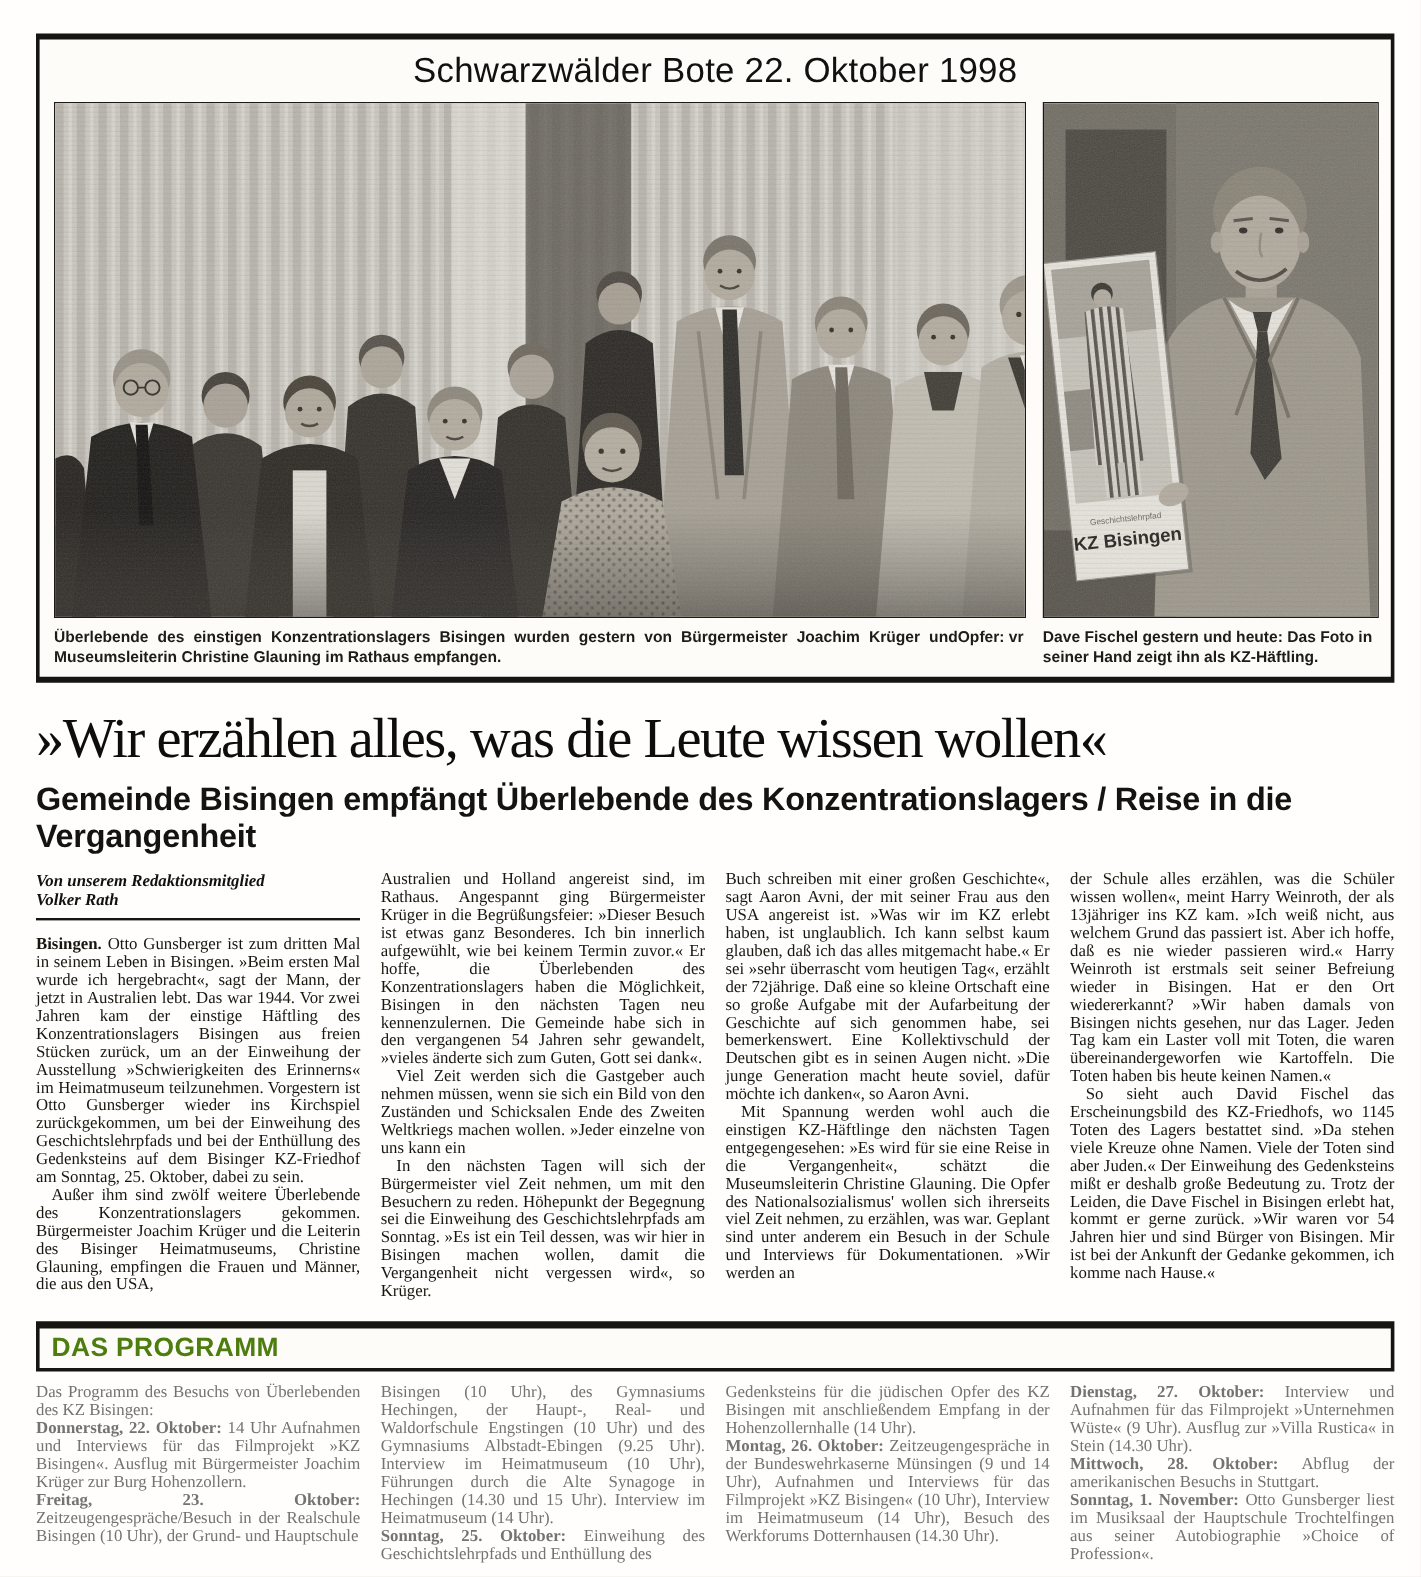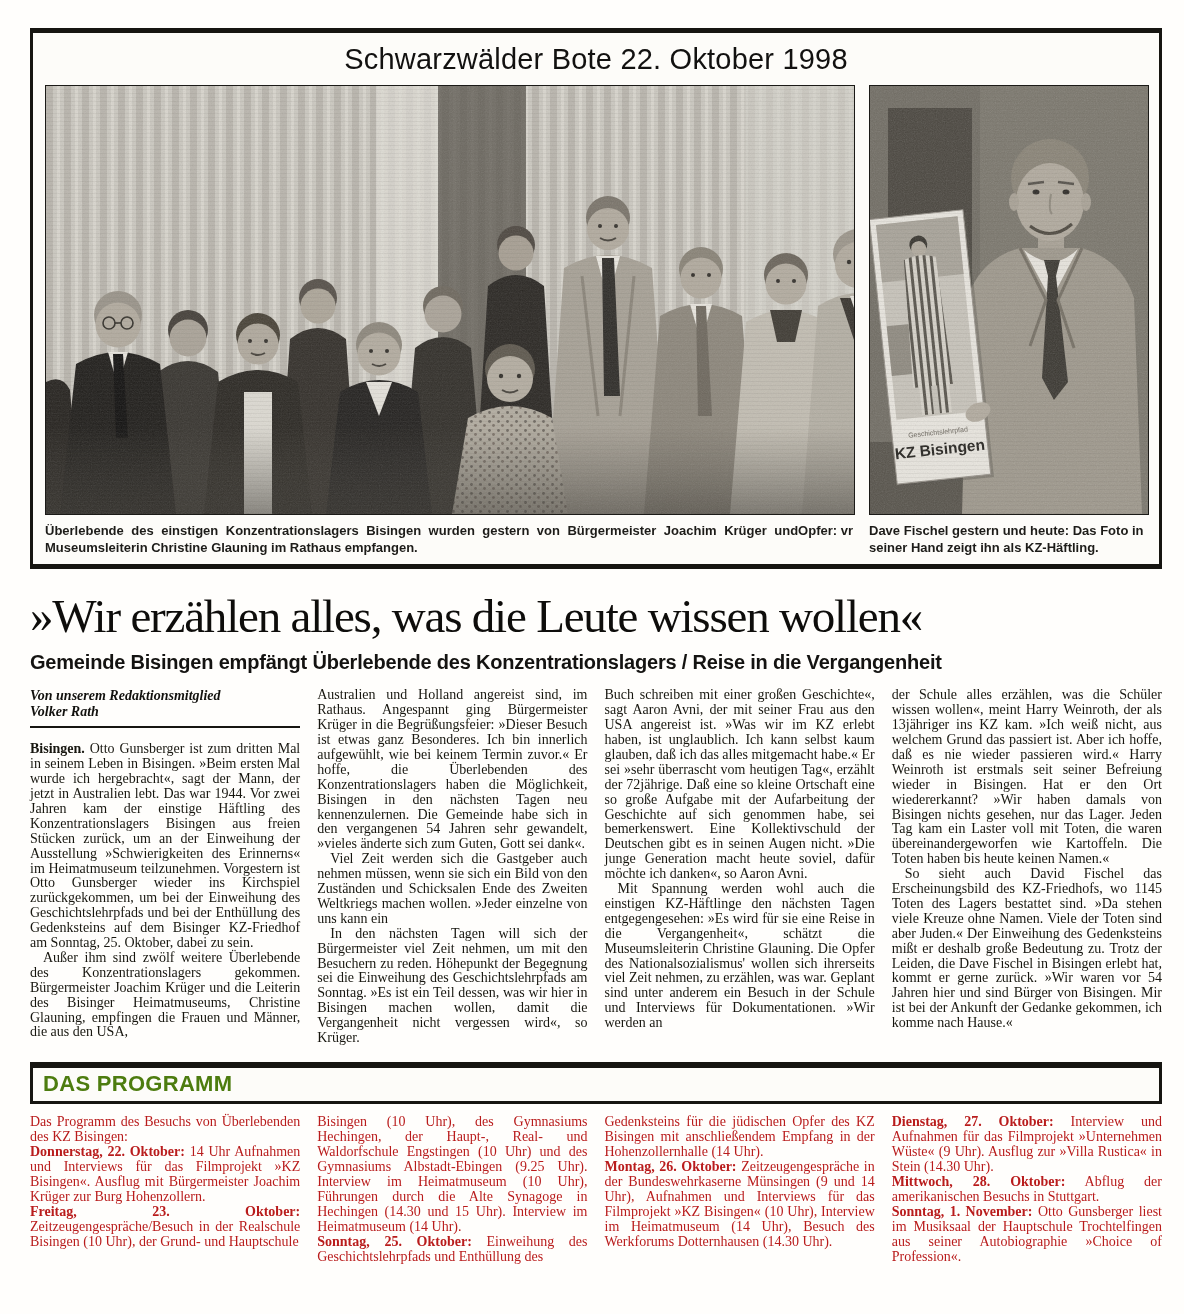--- a/index.html
+++ b/index.html
@@ -33,21 +33,21 @@
   
   .headline{
     margin:24px 22px 0 30px;
     font-family:"Liberation Serif",serif;font-weight:400;
     font-size:47px;line-height:1.02;letter-spacing:-1.2px;color:#0e0d0b;
     white-space:nowrap;
   }
   .subheadline{
     margin:10px 22px 0 30px;
     font-family:"Liberation Sans",sans-serif;font-weight:700;
-    font-size:20px;letter-spacing:-0.2px;color:#141311;
+    font-size:27px;letter-spacing:-0.2px;color:#141311;
   }
   
   .article-cols{
     margin:14px 22px 0 30px;
     display:grid;grid-template-columns:repeat(4,1fr);gap:17px;
   }
   .article-cols p{
     margin:0;font-size:14px;line-height:14.9px;text-align:justify;
     hyphens:auto;-webkit-hyphens:auto;color:#17160f;
   }
@@ -65,21 +65,21 @@
   }
   .program-title{
     font-family:"Liberation Sans",sans-serif;font-weight:700;
     font-size:22px;letter-spacing:0.3px;color:#4d7c0f;
   }
   .program-cols{
     margin-top:10px;display:grid;grid-template-columns:repeat(4,1fr);gap:17px;
   }
   .program-cols p{
     margin:0;font-size:14px;line-height:15px;text-align:justify;
-    hyphens:auto;-webkit-hyphens:auto;color:#b91c1c;
+    hyphens:auto;-webkit-hyphens:auto;color:#737373;
   }
   .program-cols strong, .article-cols strong{font-weight:700;}
   text{font-family:"Liberation Sans",sans-serif;}
 </style>
 </head>
 <body>
 
 <div class="page">
 
   <div class="clip-frame">

